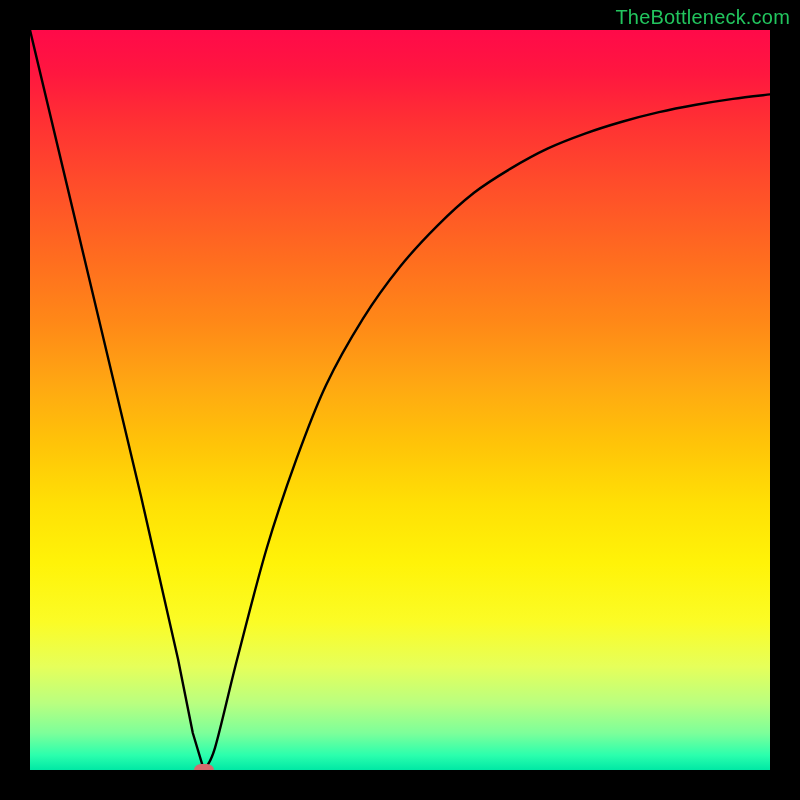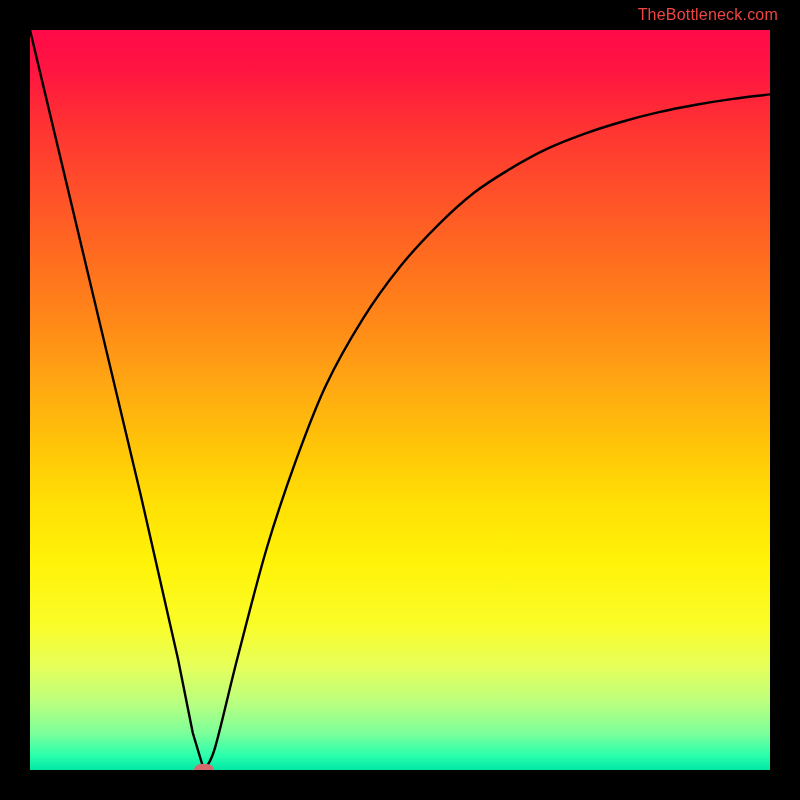--- a/index.html
+++ b/index.html
@@ -44,23 +44,23 @@
       #e6ff5a 86%,
       #b9ff80 91%,
       #7dff9a 95%,
       #2bffad 98%,
       #00e8a5 100%
     );
   }
   .watermark {
     position: absolute;
     top: 6px;
-    right: 22px;
-    color: #ef4444;
-    font-size: 16px;
+    right: 10px;
+    color: #22c55e;
+    font-size: 20px;
     letter-spacing: 0.2px;
     user-select: none;
   }
   svg.curve {
     position: absolute;
     inset: 0;
     width: 100%;
     height: 100%;
   }
   .min-marker {

